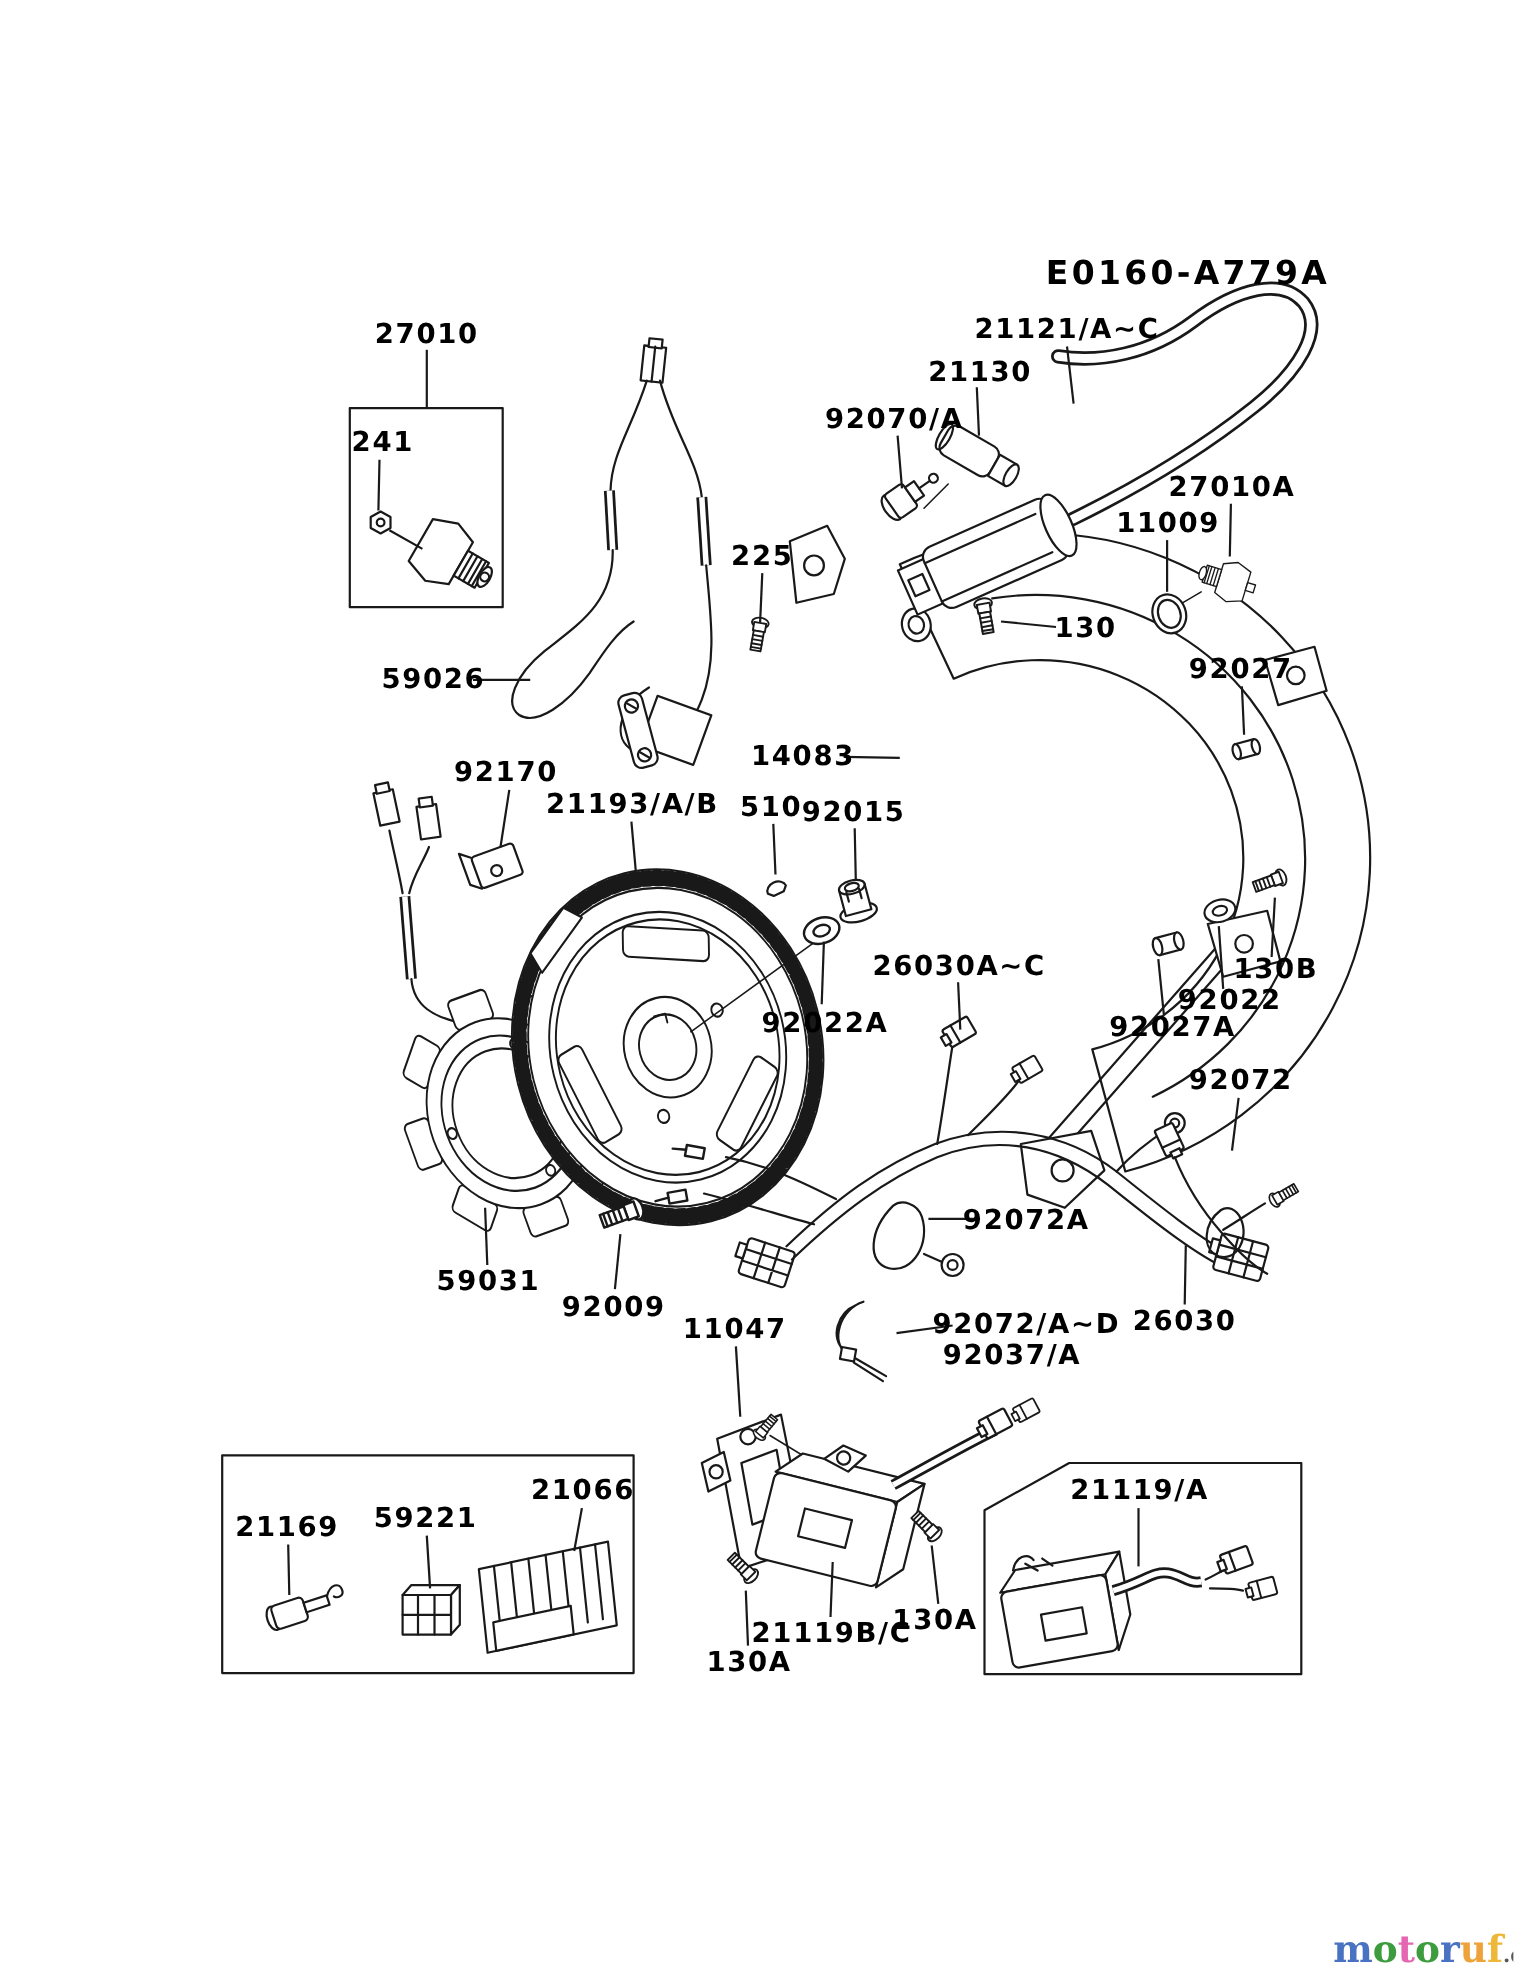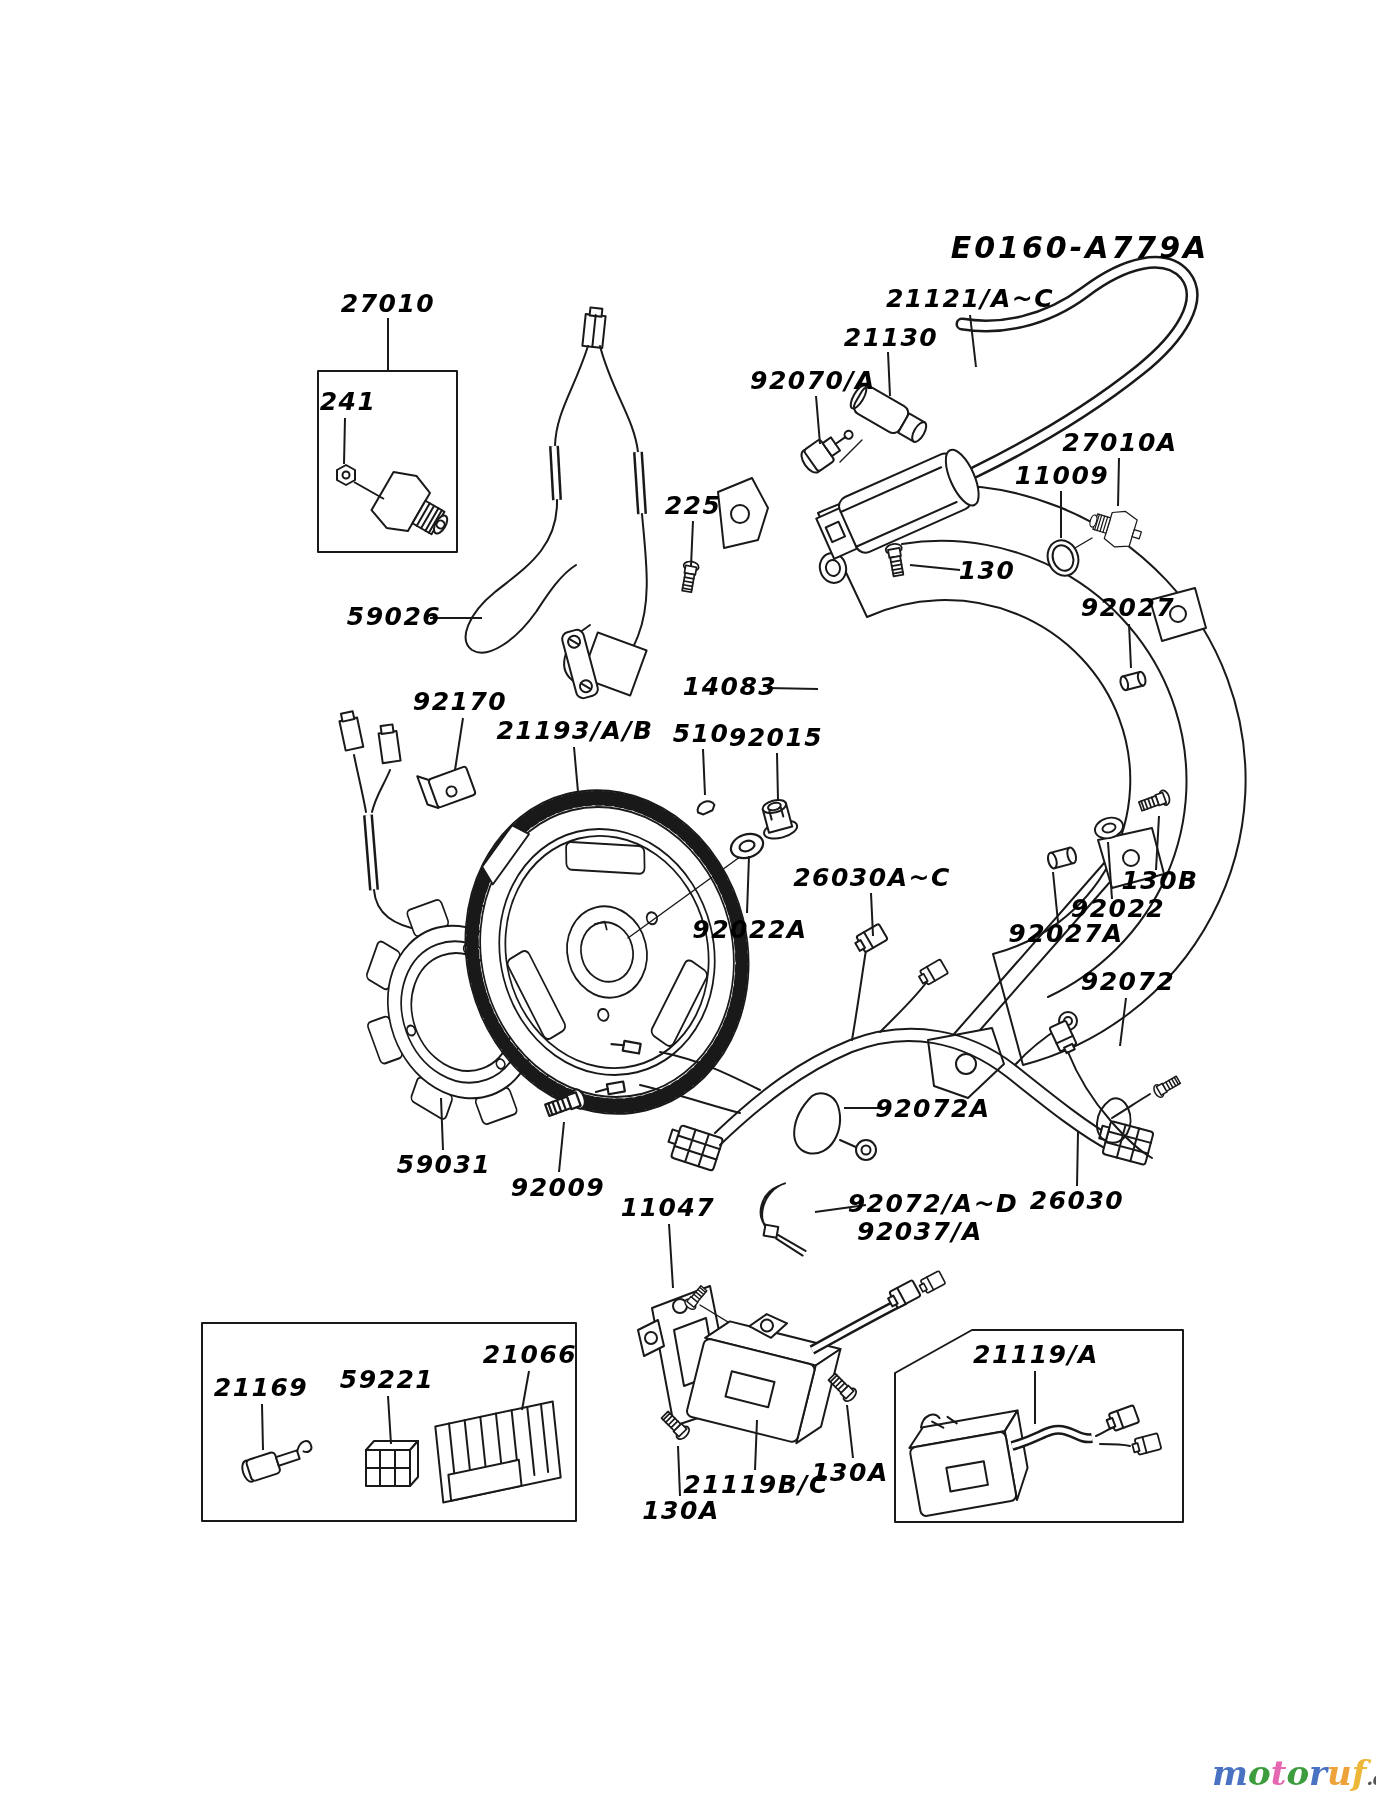--- a/index.html
+++ b/index.html
@@ -1,17 +1,17 @@
 <!DOCTYPE html>
 <html><head>
 <meta charset="utf-8">
 <style>
   html,body{margin:0;padding:0;background:#ffffff;}
   .page{position:relative;width:1376px;height:1800px;background:#fff;overflow:hidden;
-        font-family:"DejaVu Sans", sans-serif;font-style:italic;}
+        font-family:"DejaVu Sans", sans-serif;}
   svg{position:absolute;left:0;top:0;}
   .art{stroke:#191919;stroke-width:2;fill:none;stroke-linecap:round;stroke-linejoin:round;}
   .solid{fill:#ffffff;}
   .lead{stroke:#191919;stroke-width:2;fill:none;}
   .thin{stroke:#191919;stroke-width:1.4;fill:none;}
   .tubeO{stroke:#191919;stroke-width:13;fill:none;stroke-linecap:round;}
   .tubeI{stroke:#ffffff;stroke-width:8;fill:none;stroke-linecap:round;}
   .slvO{stroke:#191919;stroke-width:10;fill:none;stroke-linecap:butt;}
   .slvI{stroke:#ffffff;stroke-width:5;fill:none;stroke-linecap:butt;}
   .lbl{font-family:"DejaVu Sans", sans-serif;font-weight:bold;font-size:25px;

